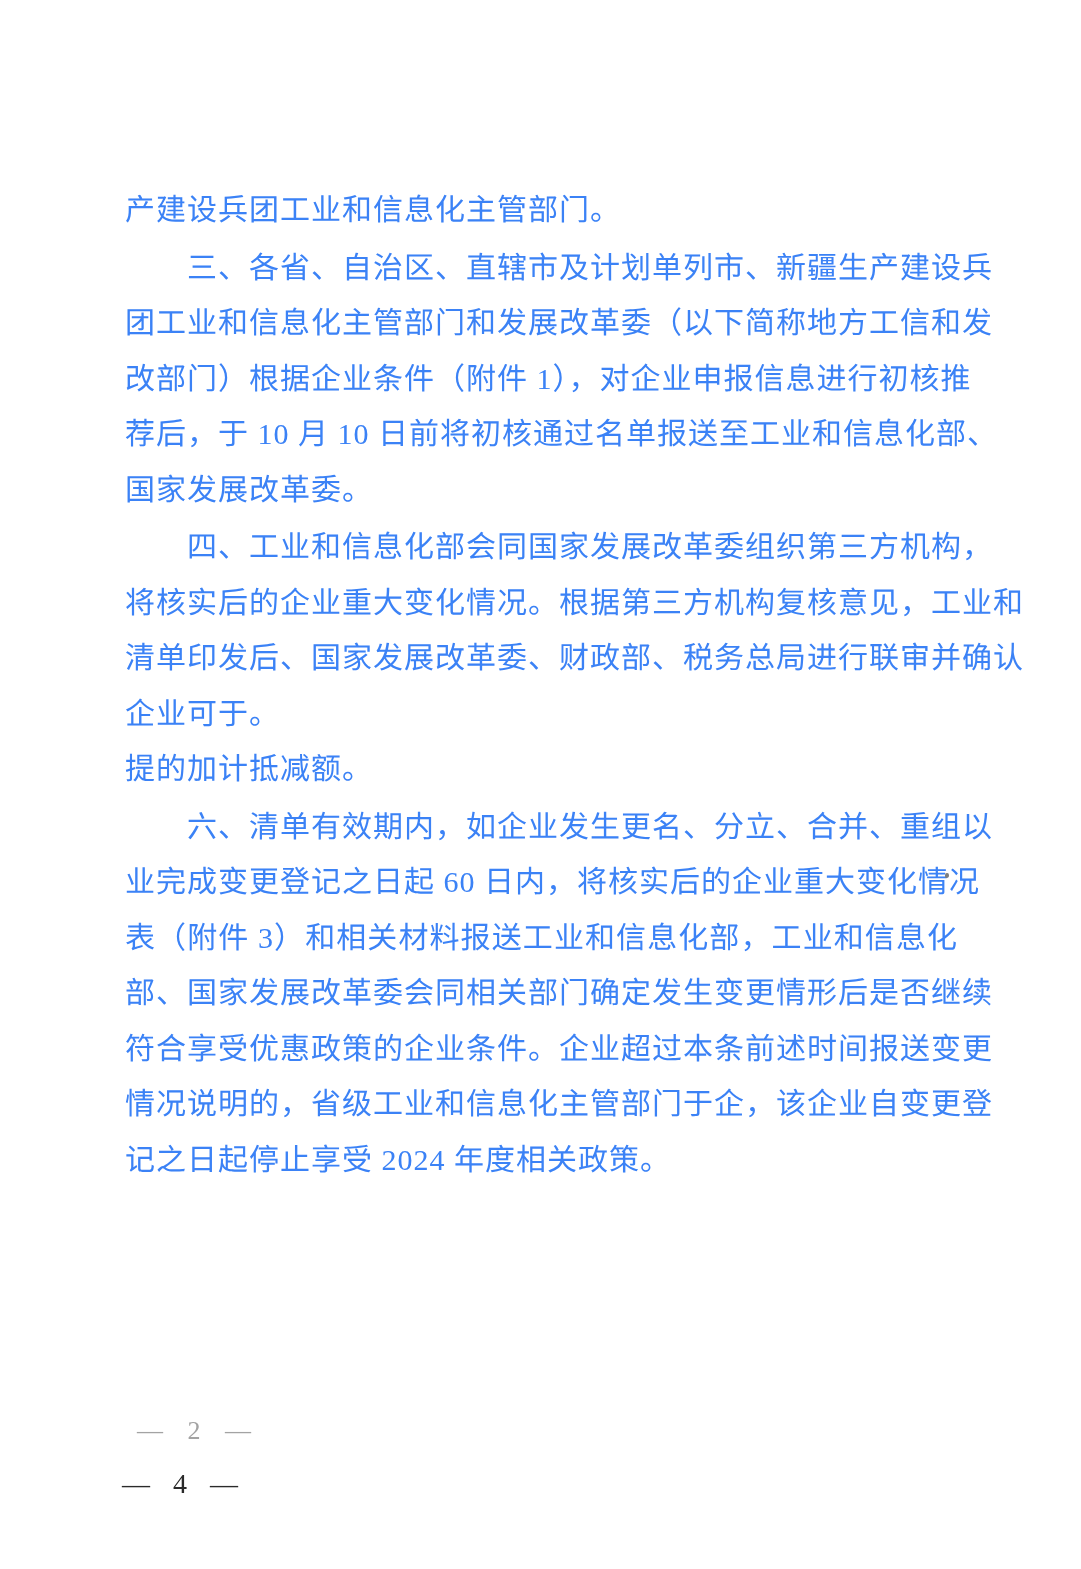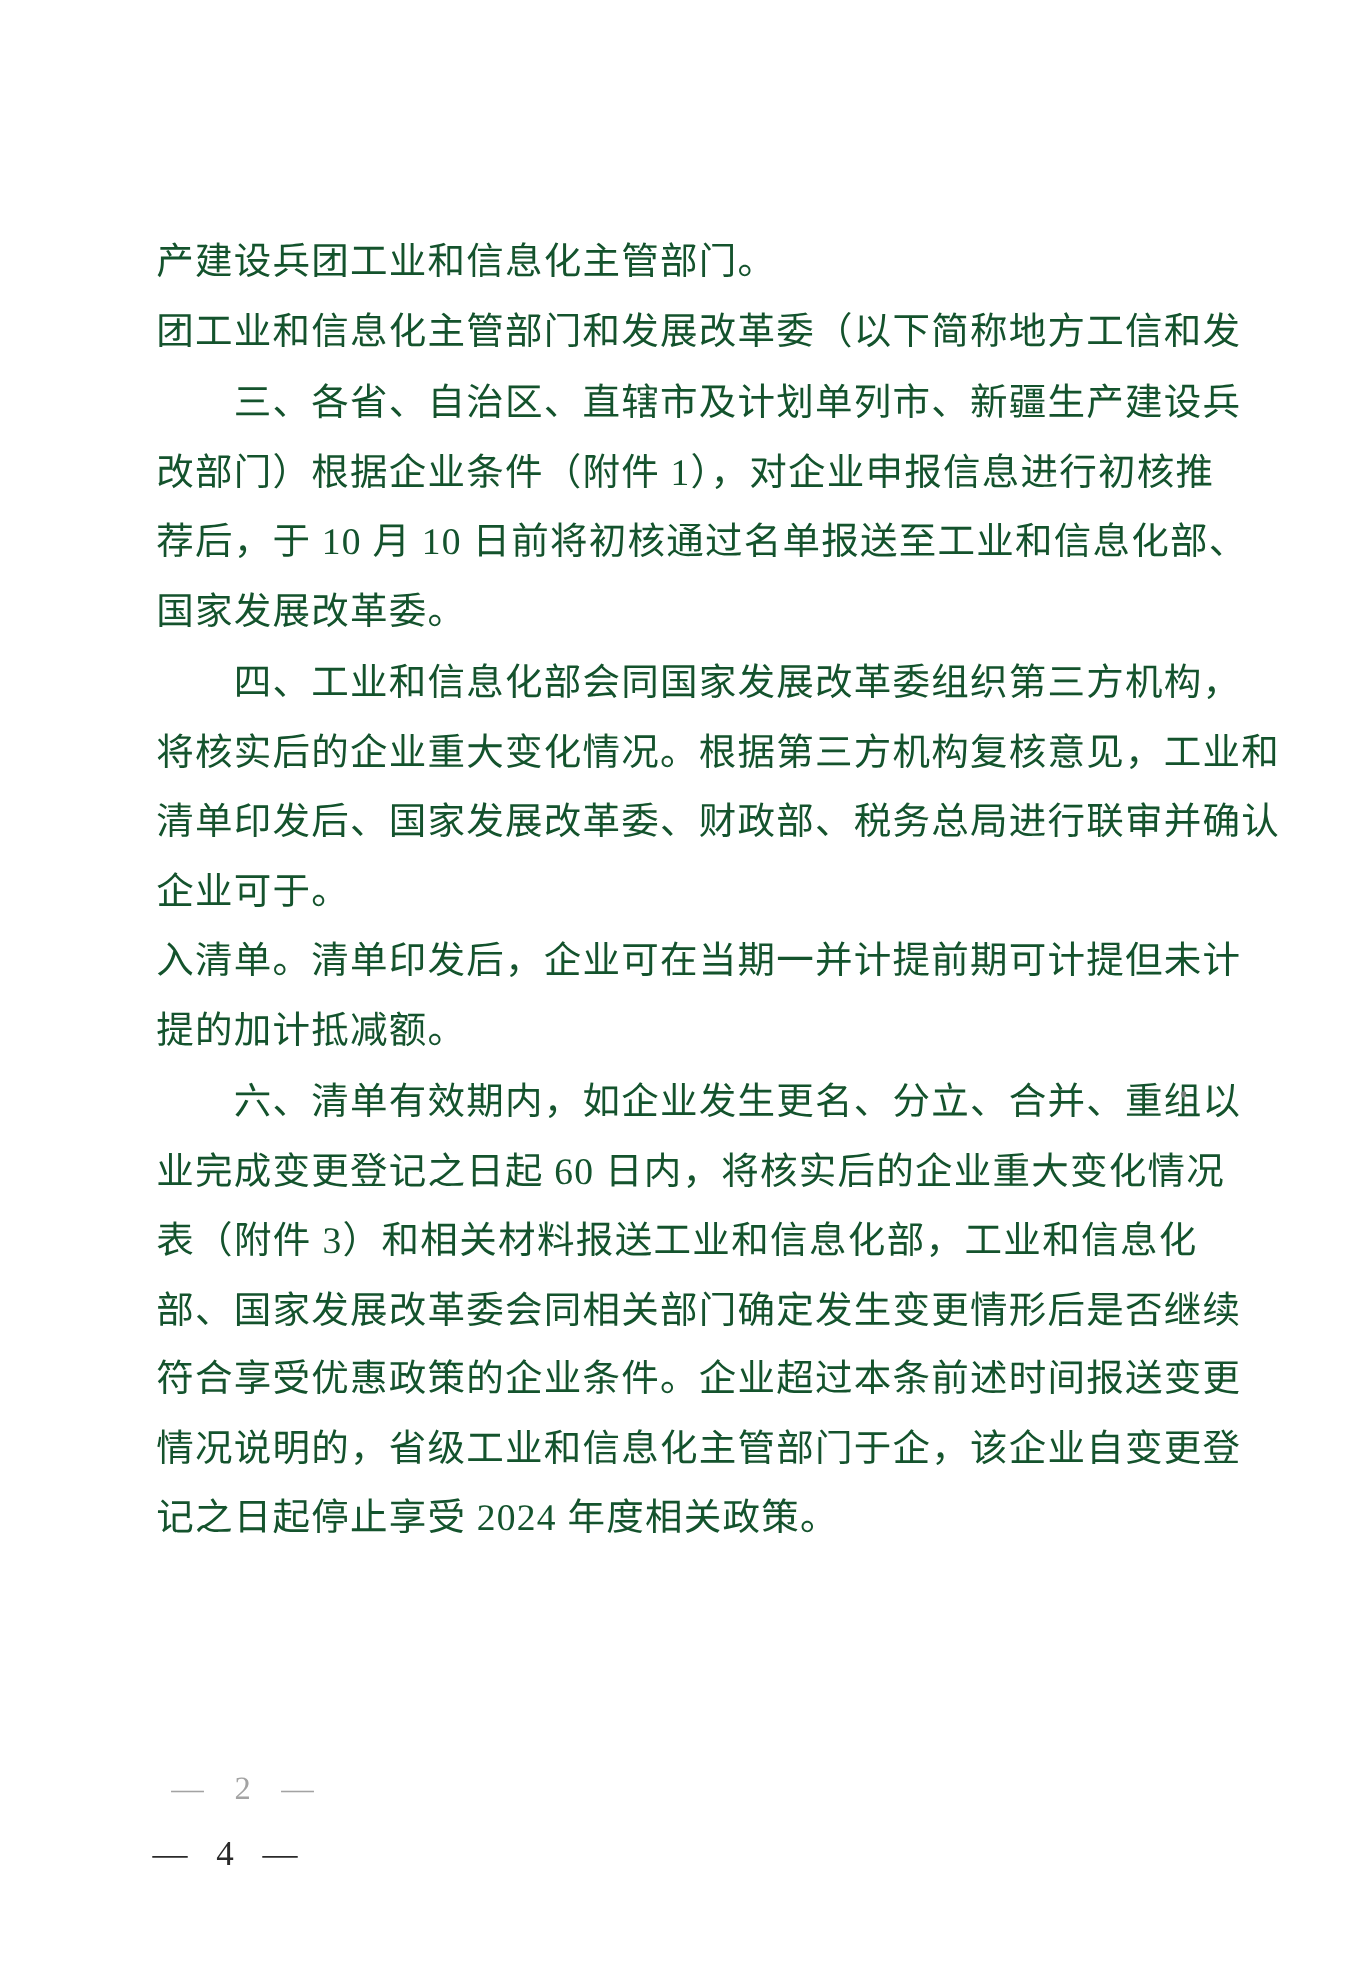--- a/index.html
+++ b/index.html
@@ -25,21 +25,21 @@
   }
   .line {
     height: 55.5px;
     line-height: 55.5px;
     font-size: 30px;
     letter-spacing: 1px;
     white-space: nowrap;
     text-align: justify;
     text-align-last: justify;
     text-justify: inter-character;
-    color: #14532d;
+    color: #3b82f6;
   }
   
   .line.e {
     text-align: left;
     text-align-last: left;
   }
   
   .line.i {
     padding-left: 62px;
     margin-top: 2px;
@@ -74,30 +74,29 @@
     border-radius: 50% 50% 60% 40%;
   }
 </style>
 </head>
 <body>
 
 <div class="page">
 
   <div class="doc">
     <div class="line e">产建设兵团工业和信息化主管部门。</div>
+    <div class="line j i">三、各省、自治区、直辖市及计划单列市、新疆生产建设兵</div>
     <div class="line j">团工业和信息化主管部门和发展改革委（以下简称地方工信和发</div>
-    <div class="line j i">三、各省、自治区、直辖市及计划单列市、新疆生产建设兵</div>
     <div class="line j">改部门）根据企业条件（附件 1），对企业申报信息进行初核推</div>
     <div class="line j">荐后，于 10 月 10 日前将初核通过名单报送至工业和信息化部、</div>
     <div class="line e">国家发展改革委。</div>
     <div class="line j i">四、工业和信息化部会同国家发展改革委组织第三方机构，</div>
     <div class="line j">将核实后的企业重大变化情况。根据第三方机构复核意见，工业和</div>
     <div class="line j">清单印发后、国家发展改革委、财政部、税务总局进行联审并确认</div>
     <div class="line e">企业可于。</div>
-    <div class="line j">入清单。清单印发后，企业可在当期一并计提前期可计提但未计</div>
     <div class="line e">提的加计抵减额。</div>
     <div class="line j i">六、清单有效期内，如企业发生更名、分立、合并、重组以</div>
     <div class="line j">业完成变更登记之日起 60 日内，将核实后的企业重大变化情况</div>
     <div class="line j">表（附件 3）和相关材料报送工业和信息化部，工业和信息化</div>
     <div class="line j">部、国家发展改革委会同相关部门确定发生变更情形后是否继续</div>
     <div class="line j">符合享受优惠政策的企业条件。企业超过本条前述时间报送变更</div>
     <div class="line j">情况说明的，省级工业和信息化主管部门于企，该企业自变更登</div>
     <div class="line e">记之日起停止享受 2024 年度相关政策。</div>
   </div>
 

